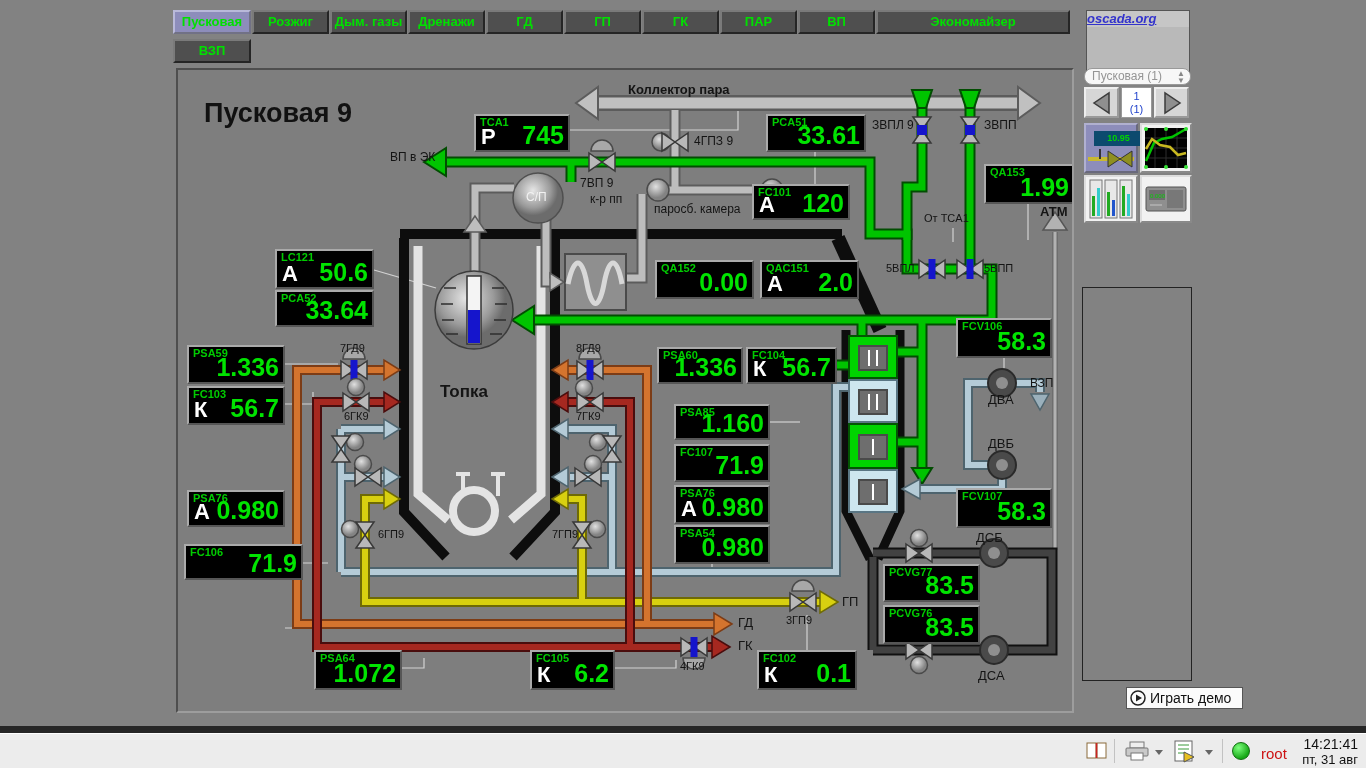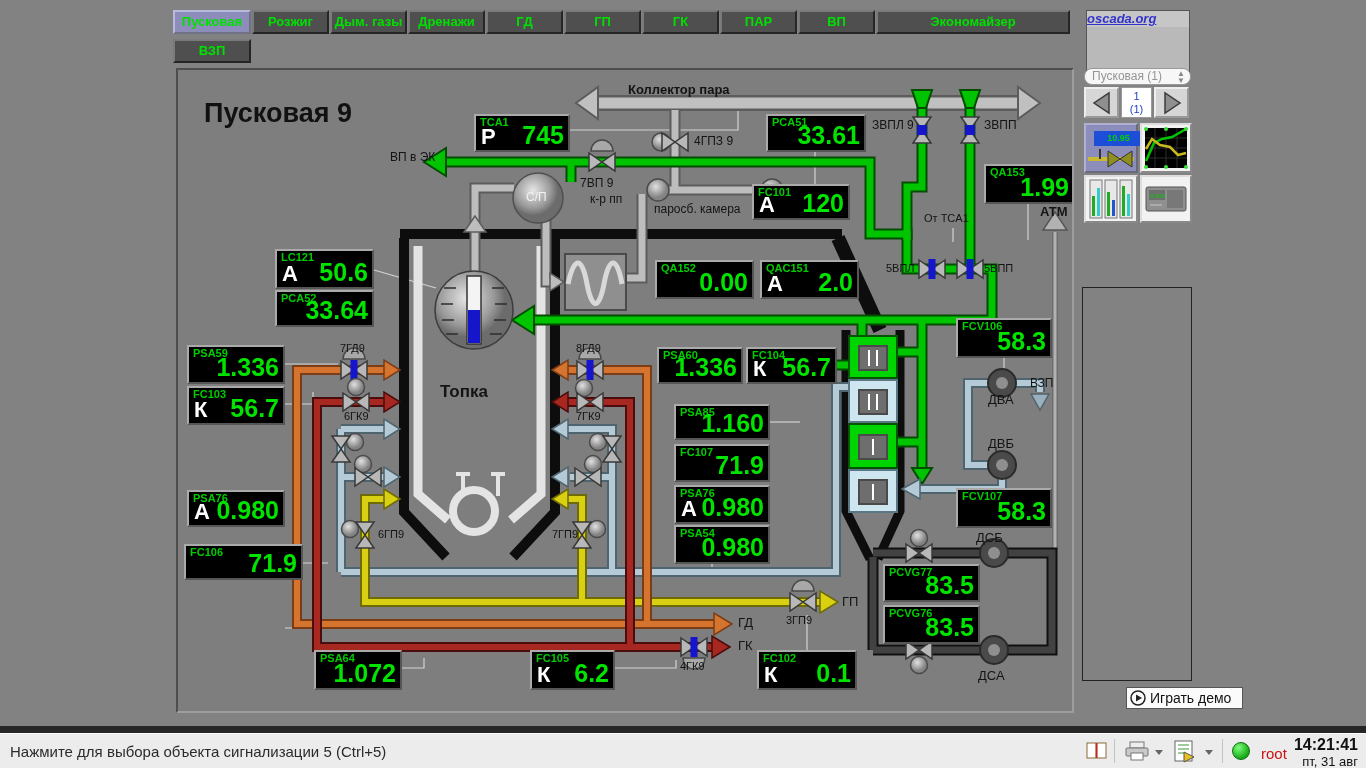--- a/index.html
+++ b/index.html
@@ -66,21 +66,21 @@
     border-top:1px solid #fff; }
   #statusmsg { position:absolute; left:10px; top:9px; font-size:15px; color:#2b2b2b; }
   .sbico { position:absolute; top:6px; }
   .ddarr { position:absolute; top:16px; width:0; height:0; border-left:4px solid transparent;
     border-right:4px solid transparent; border-top:5px solid #666; }
   .vsep { position:absolute; top:5px; width:1px; height:24px; background:#c2c2c2; }
   #ledok { position:absolute; left:1232px; top:8px; width:18px; height:18px; border-radius:50%;
     background:radial-gradient(circle at 35% 30%, #7dff7d, #17a817 70%); border:1px solid #0c6c0c; }
   #user { position:absolute; left:1261px; top:11px; color:#cc1111; font-size:15px; }
   #clock { position:absolute; right:8px; top:2px; text-align:right; color:#111; }
-  #clock .t { font-size:16px;font-weight:bold; }
+  #clock .t { font-size:14px; }
   #clock .d { font-size:13px; }
 </style>
 </head>
 <body>
 
 <div id="stage">
 
   <div id="tabbar">
       <div class="tab sel" style="left: 173px; top: 10px; width: 78px;">Пусковая</div>
       <div class="tab" style="left: 252px; top: 10px; width: 77px;">Розжиг</div>
@@ -112,21 +112,21 @@
     <div>1</div>
     <div>(1)</div>
   </div>
   <div class="navbtn" style="left:1154px;top:87px">
     <svg width="24" height="24">
       <polygon points="5,2 5,22 20,12" fill="#8f8f8f" stroke="#3c3c3c" stroke-width="1.5"></polygon>
     </svg>
   </div>
 
   <div class="icobtn sel" style="left:1084px;top:123px;width:54px;height:50px">
-    <div style="position:absolute;left:8px;top:6px;width:49px;height:15px;background:#1d4ed8;color:#00d400;font-size:9px;font-weight:bold;text-align:center;line-height:15px">10.95</div>
+    <div style="position:absolute;left:8px;top:6px;width:49px;height:15px;background:#0c4a6e;color:#00d400;font-size:9px;font-weight:bold;text-align:center;line-height:15px">10.95</div>
     <svg width="50" height="24" style="position:absolute;left:0;top:22px">
       <line x1="2" y1="12" x2="48" y2="12" stroke="#c8b832" stroke-width="4"></line>
       <path d="M22,4 L34,12 L22,20 Z M46,4 L34,12 L46,20 Z" fill="#8f8f20" stroke="#333" stroke-width="1"></path>
       <line x1="14" y1="2" x2="14" y2="12" stroke="#333" stroke-width="2"></line>
     </svg>
   </div>
   <div class="icobtn" style="left:1140px;top:123px;width:52px;height:50px">
     <svg width="44" height="42" style="position:absolute;left:2px;top:2px">
       <rect x="1" y="1" width="42" height="40" fill="#000"></rect>
       <g stroke="#2c2c2c" stroke-width="1">
@@ -678,21 +678,20 @@
         <span class="mlabel" style="left: 810px; top: 322px; font-size: 13px;">ДВА</span>
         <span class="mlabel" style="left: 810px; top: 366px; font-size: 13px;">ДВБ</span>
         <span class="mlabel" style="left: 852px; top: 306px; font-size: 12px;">ВЗП</span>
         <span class="mlabel" style="left: 798px; top: 460px; font-size: 13px; text-align: center;">ДСБ</span>
         <span class="mlabel" style="left: 800px; top: 598px; font-size: 13px;">ДСА</span>
       </div>
   </div>
 
   <div id="darkband"></div>
   <div id="statusbar">
-    <div id="statusmsg">Нажмите для выбора объекта сигнализации 5 (Ctrl+5)</div>
 
     <svg class="sbico" style="left:1085px" width="24" height="22">
       <rect x="2" y="3" width="9" height="15" fill="#fff" stroke="#8a6a3a"></rect>
       <rect x="12" y="3" width="9" height="15" fill="#fff" stroke="#8a6a3a"></rect>
       <line x1="11.5" y1="3" x2="11.5" y2="18" stroke="#c22" stroke-width="1.5"></line>
     </svg>
     <div class="vsep" style="left:1114px"></div>
     <svg class="sbico" style="left:1124px" width="26" height="22">
       <rect x="6" y="2" width="14" height="6" fill="#eee" stroke="#777"></rect>
       <rect x="2" y="8" width="22" height="8" rx="1" fill="#c9c9c9" stroke="#777"></rect>

